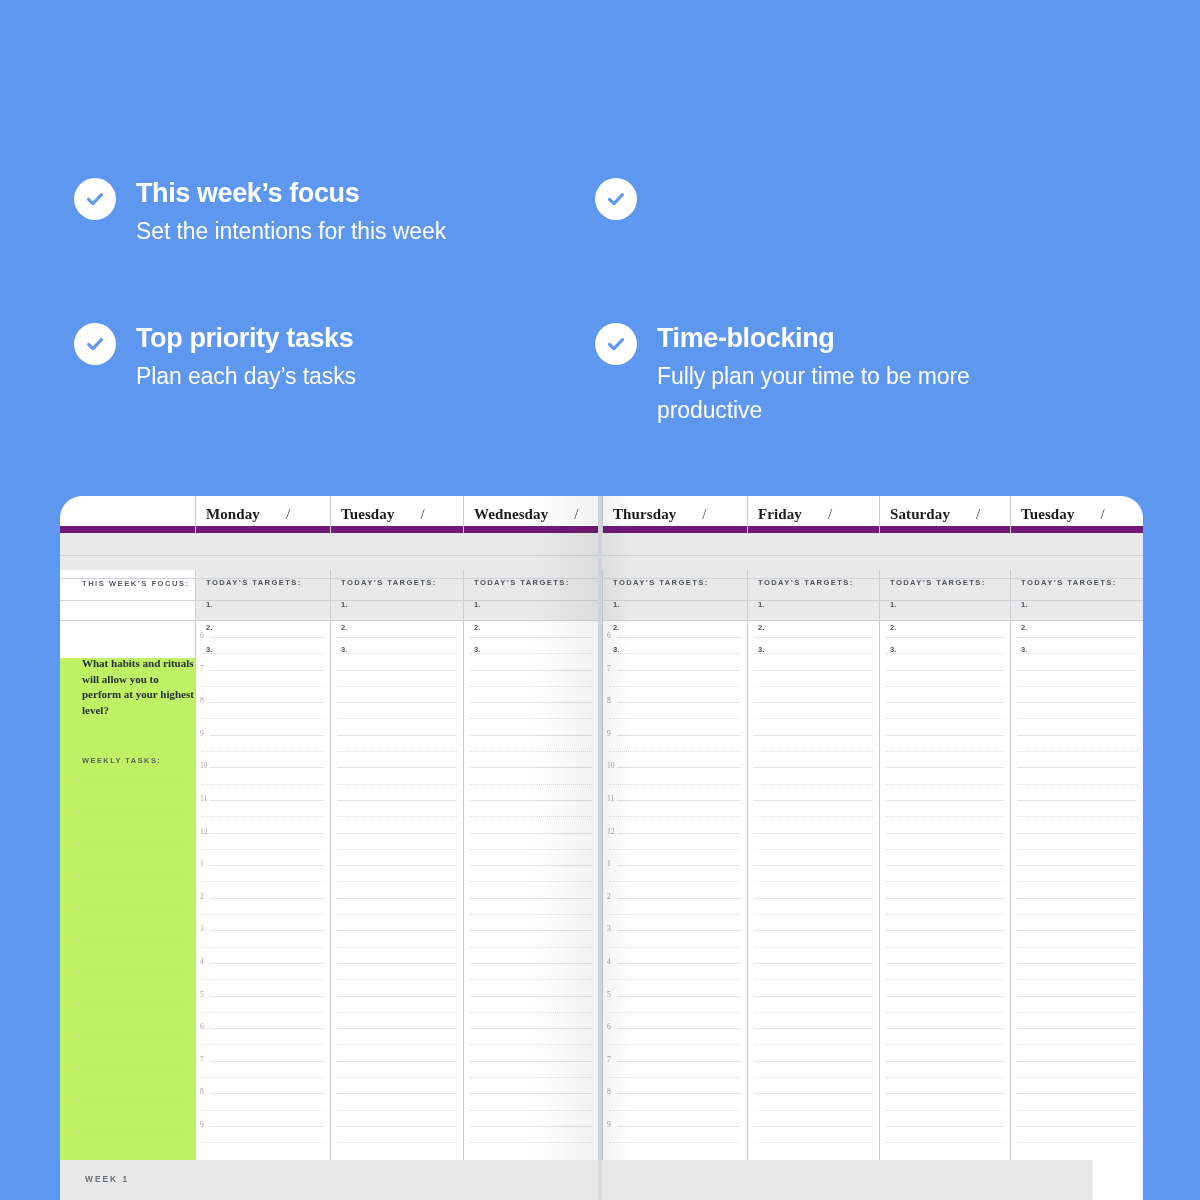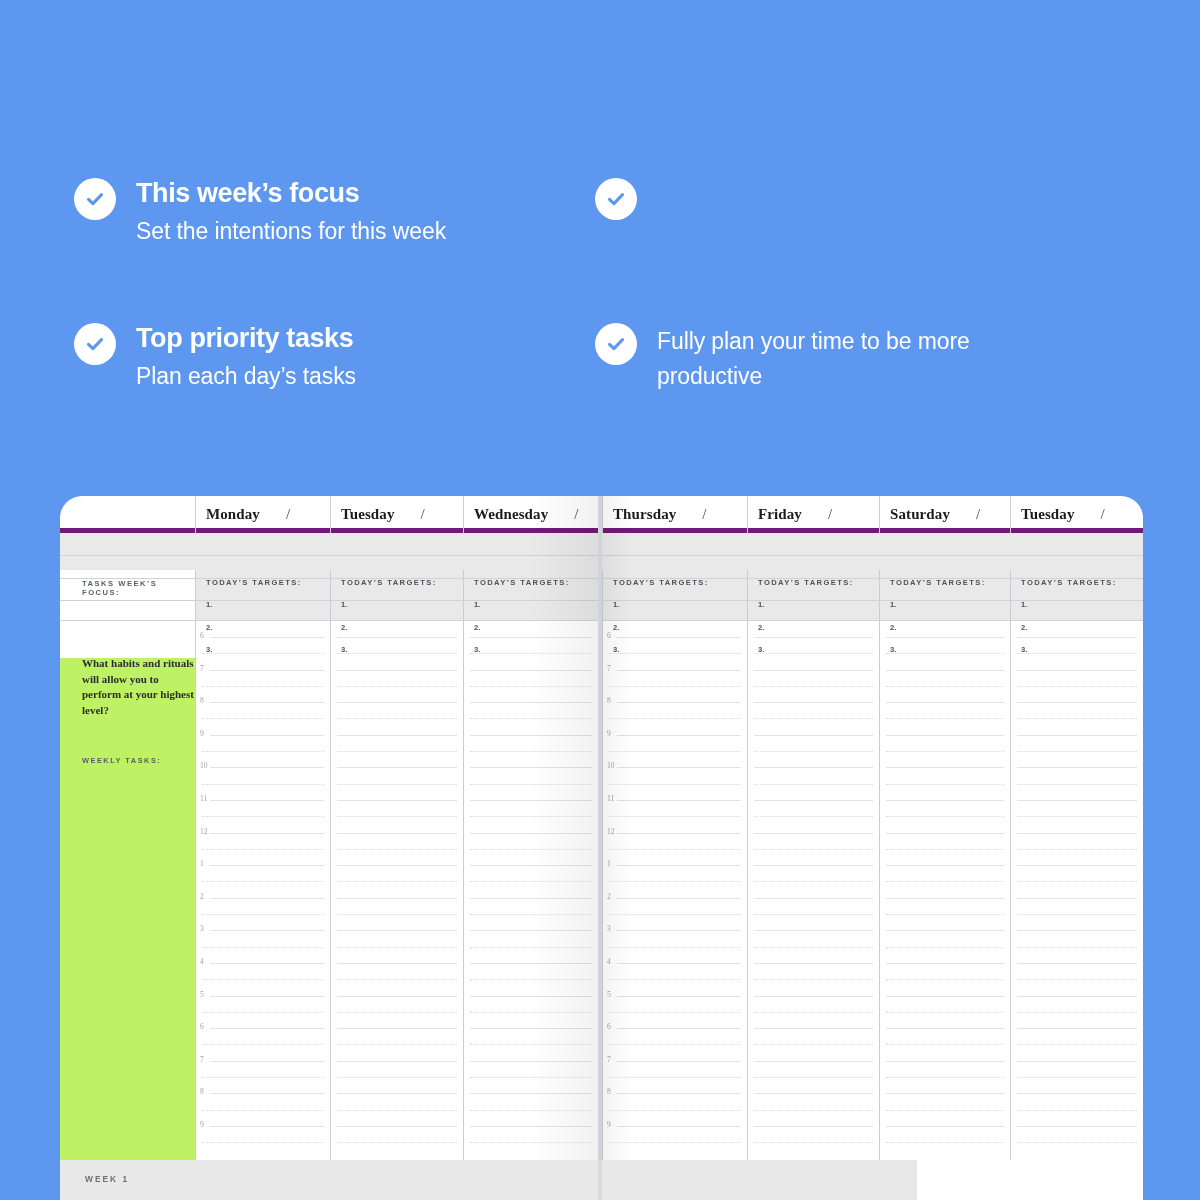--- a/index.html
+++ b/index.html
@@ -66,21 +66,21 @@
   }
   .spine-shade-r {
     position: absolute; left: 542px; top: 0; width: 30px; height: 664px;
     background: linear-gradient(to left, rgba(0,0,0,0) 0%, rgba(0,0,0,0.05) 100%);
     pointer-events: none; z-index: 6;
   }
 
   
   .dayhead-row {
     position: absolute; left: 0; top: 0; height: 37px; width: 1083px;
-    border-bottom: 5px solid #701a75;
+    border-bottom: 7px solid #701a75;
   }
   .leftpanel-head { position: absolute; left: 0; top: 0; width: 135px; height: 37px; }
   .dayhead {
     position: absolute; top: 0; height: 37px;
     border-left: 1px solid #c9ccd1;
     display: flex; align-items: center;
   }
   .dayhead .dname {
     margin-left: 10px;
     font-family: "Liberation Serif", serif;
@@ -178,21 +178,21 @@
     position: absolute; left: 6px; right: 6px; top: 0; height: 0;
     border-top: 1px solid #e2e2e2;
   }
   .plainrow .hhalf {
     position: absolute; left: 6px; right: 6px; top: 16.3px; height: 0;
     border-top: 1px dotted #dcdcdc;
   }
 
   
   .footer {
-    position: absolute; left: 0; top: 664px; width: 857px; height: 40px;
+    position: absolute; left: 0; top: 664px; width: 1033px; height: 40px;
     background: #e8e8e8; z-index: 8;
   }
   .footer-label {
     position: absolute; left: 25px; top: 14px;
     font-size: 8.4px; font-weight: 700; color: #6b7075; letter-spacing: 2px;
   }
   .footer-sep {
     position: absolute; left: 538px; top: 0; width: 4px; height: 40px;
     background: #dcdcdc;
   }
@@ -231,20 +231,21 @@
         </svg>
       </div>
     </div>
 
     <div class="feature f3">
       <div class="chk">
         <svg width="26" height="26" viewBox="0 0 26 26" aria-hidden="true">
           <path d="M6.5 13.3 L10.9 17.6 L19.5 8.6" fill="none" stroke="#5e97f0" stroke-width="3.1" stroke-linecap="round" stroke-linejoin="round"></path>
         </svg>
       </div>
+      <div class="ftitle">Time-blocking</div>
       <div class="fdesc">Fully plan your time to be more productive</div>
     </div>
   </div>
 
   <div class="spread">
 
     <div class="dayhead-row">
       <div class="leftpanel-head"></div>
       <div id="dayheads">
           <div class="dayhead" style="left: 135px; width: 135px;">
@@ -321,21 +322,21 @@
             <span class="tg-item tg3">3.</span>
           </div>
           <div class="daycol-targets" style="left: 950px; width: 133px;">
             <span class="tg-label">TODAY’S TARGETS:</span>
             <span class="tg-item tg1">1.</span>
             <span class="tg-item tg2">2.</span>
             <span class="tg-item tg3">3.</span>
           </div>
         </div>
       <div class="leftpanel-focus">
-        <div class="focus-label">TASKS WEEK’S FOCUS:</div>
+        <div class="focus-label">THIS WEEK’S FOCUS:</div>
       </div>
     </div>
 
     <div class="body-area">
       <div class="leftpanel-body">
         <div class="ww-label">WEEKLY WISDOM:</div>
         <div class="ww-quote">What habits and rituals will allow you to perform at your highest level?</div>
         <div class="wt-label">WEEKLY TASKS:</div>
         <div class="wt-lines" id="wtlines">
             <div class="wt-line"></div>

